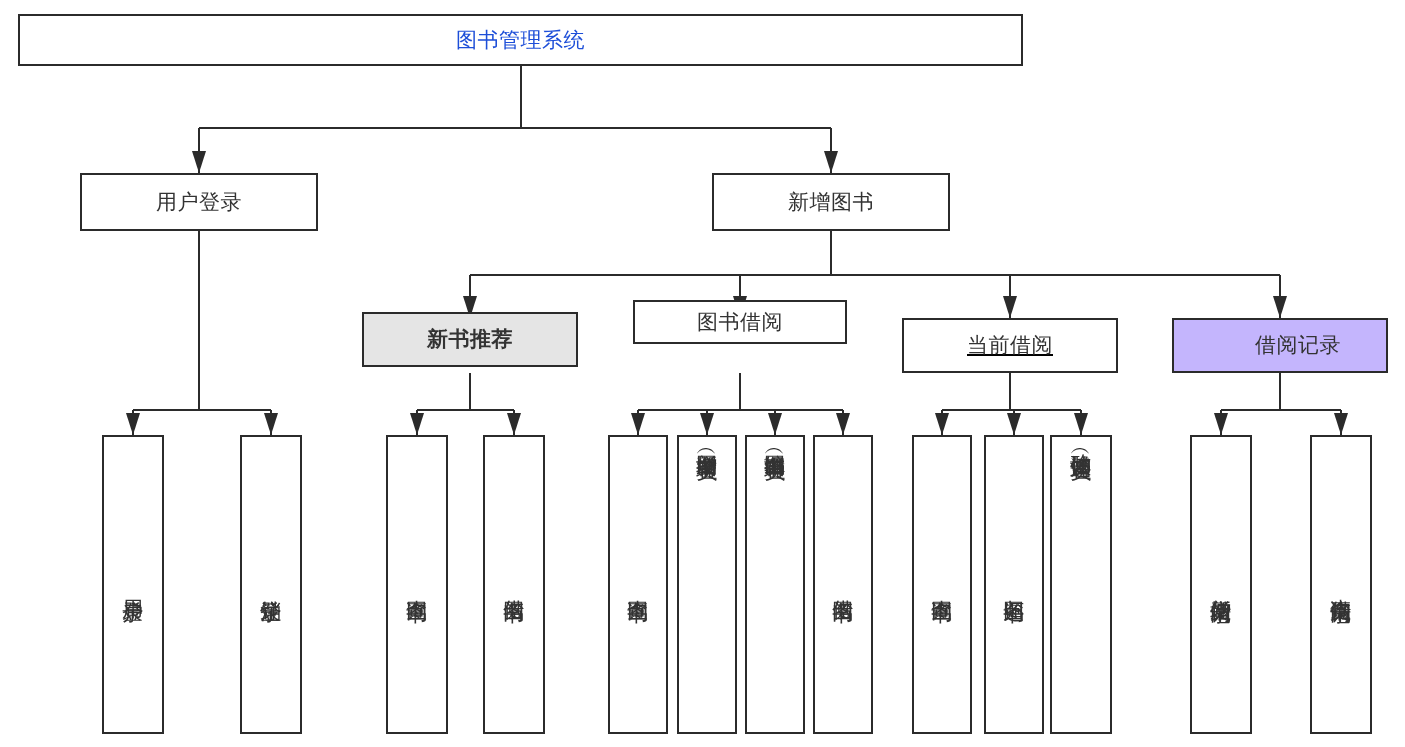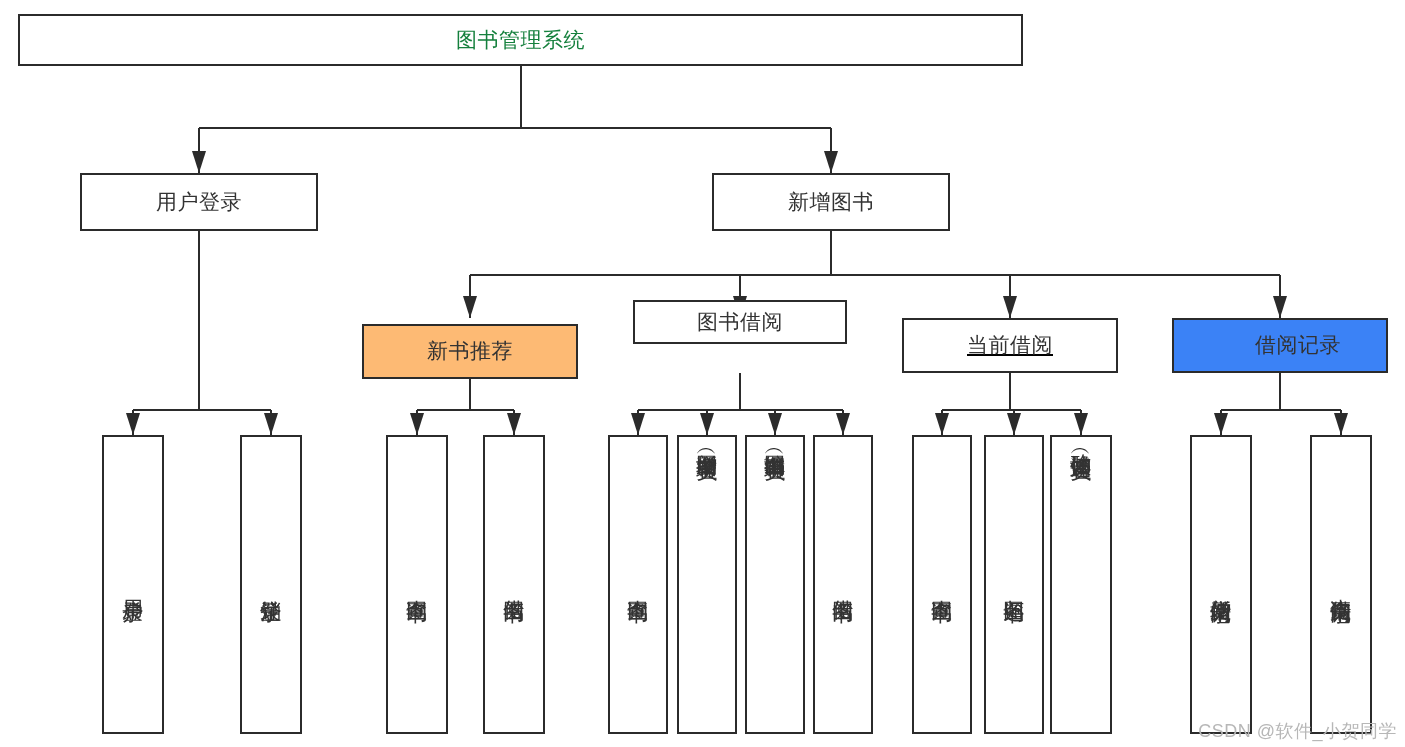--- a/index.html
+++ b/index.html
@@ -123,38 +123,38 @@
       <polygon points="1074,413 1088,413 1081,435" fill="#2b2b2b"></polygon>
       <line x1="1280" y1="373" x2="1280" y2="410" stroke="#2b2b2b" stroke-width="2.4" shape-rendering="crispEdges"></line>
       <line x1="1221" y1="410" x2="1341" y2="410" stroke="#2b2b2b" stroke-width="2.4" shape-rendering="crispEdges"></line>
       <line x1="1221" y1="410" x2="1221" y2="435" stroke="#2b2b2b" stroke-width="2.4" shape-rendering="crispEdges"></line>
       <polygon points="1214,413 1228,413 1221,435" fill="#2b2b2b"></polygon>
       <line x1="1341" y1="410" x2="1341" y2="435" stroke="#2b2b2b" stroke-width="2.4" shape-rendering="crispEdges"></line>
       <polygon points="1334,413 1348,413 1341,435" fill="#2b2b2b"></polygon>
     </svg>
   <div id="nodes">
       <div class="node" style="left: 18px; top: 14px; width: 1005px; height: 52px; border-color: rgb(43, 43, 43); background: rgb(255, 255, 255);">
-        <span class="node-label" style="color: #15803d;">图书管理系统</span>
+        <span class="node-label" style="color: #1d4ed8;">图书管理系统</span>
       </div>
       <div class="node" style="left: 80px; top: 173px; width: 238px; height: 58px; border-color: rgb(43, 43, 43); background: rgb(255, 255, 255);">
         <span class="node-label" style="color: rgb(51, 51, 51);">用户登录</span>
       </div>
       <div class="node" style="left: 712px; top: 173px; width: 238px; height: 58px; border-color: rgb(43, 43, 43); background: rgb(255, 255, 255);">
         <span class="node-label" style="color: rgb(51, 51, 51);">新增图书</span>
       </div>
-      <div class="node" style="left: 362px; top: 324px; width: 216px; height: 55px; border-color: rgb(43, 43, 43); background: #fdba74;">
+      <div class="node" style="left: 362px; top: 312px; width: 216px; height: 55px; border-color: rgb(43, 43, 43); background: #e5e5e5; font-weight: bold;">
         <span class="node-label" style="color: rgb(51, 51, 51);">新书推荐</span>
       </div>
       <div class="node" style="left: 633px; top: 300px; width: 214px; height: 44px; border-color: rgb(43, 43, 43); background: rgb(255, 255, 255);">
         <span class="node-label" style="color: rgb(51, 51, 51);">图书借阅</span>
       </div>
       <div class="node" style="left: 902px; top: 318px; width: 216px; height: 55px; border-color: rgb(43, 43, 43); background: rgb(255, 255, 255); text-decoration: underline;">
         <span class="node-label" style="color: rgb(51, 51, 51);">当前借阅</span>
       </div>
-      <div class="node" style="left: 1172px; top: 318px; width: 216px; height: 55px; border-color: rgb(43, 43, 43); background: #3b82f6; padding-left: 36px;">
+      <div class="node" style="left: 1172px; top: 318px; width: 216px; height: 55px; border-color: rgb(43, 43, 43); background: #c4b5fd; padding-left: 36px;">
         <span class="node-label" style="color: rgb(51, 51, 51);">借阅记录</span>
       </div>
       <div class="node vertical" style="left: 102px; top: 435px; width: 62px; height: 299px; border-color: rgb(43, 43, 43); background: rgb(255, 255, 255);">
         <span class="node-label" style="color: rgb(51, 51, 51);">用户登录</span>
       </div>
       <div class="node vertical" style="left: 240px; top: 435px; width: 62px; height: 299px; border-color: rgb(43, 43, 43); background: rgb(255, 255, 255);">
         <span class="node-label" style="color: rgb(51, 51, 51);">注销登录</span>
       </div>
       <div class="node vertical" style="left: 386px; top: 435px; width: 62px; height: 299px; border-color: rgb(43, 43, 43); background: rgb(255, 255, 255);">
         <span class="node-label" style="color: rgb(51, 51, 51);">查询图书</span>
@@ -183,14 +183,13 @@
       <div class="node vertical top" style="left: 1050px; top: 435px; width: 62px; height: 299px; border-color: rgb(43, 43, 43); background: rgb(255, 255, 255);">
         <span class="node-label" style="color: rgb(51, 51, 51);">确认归还（管理员）</span>
       </div>
       <div class="node vertical" style="left: 1190px; top: 435px; width: 62px; height: 299px; border-color: rgb(43, 43, 43); background: rgb(255, 255, 255);">
         <span class="node-label" style="color: rgb(51, 51, 51);">新增借阅记录</span>
       </div>
       <div class="node vertical" style="left: 1310px; top: 435px; width: 62px; height: 299px; border-color: rgb(43, 43, 43); background: rgb(255, 255, 255);">
         <span class="node-label" style="color: rgb(51, 51, 51);">查询借阅记录</span>
       </div>
     </div>
-  <div id="watermark">CSDN @软件_小贺同学</div>
 </div>
 
 </body></html>

